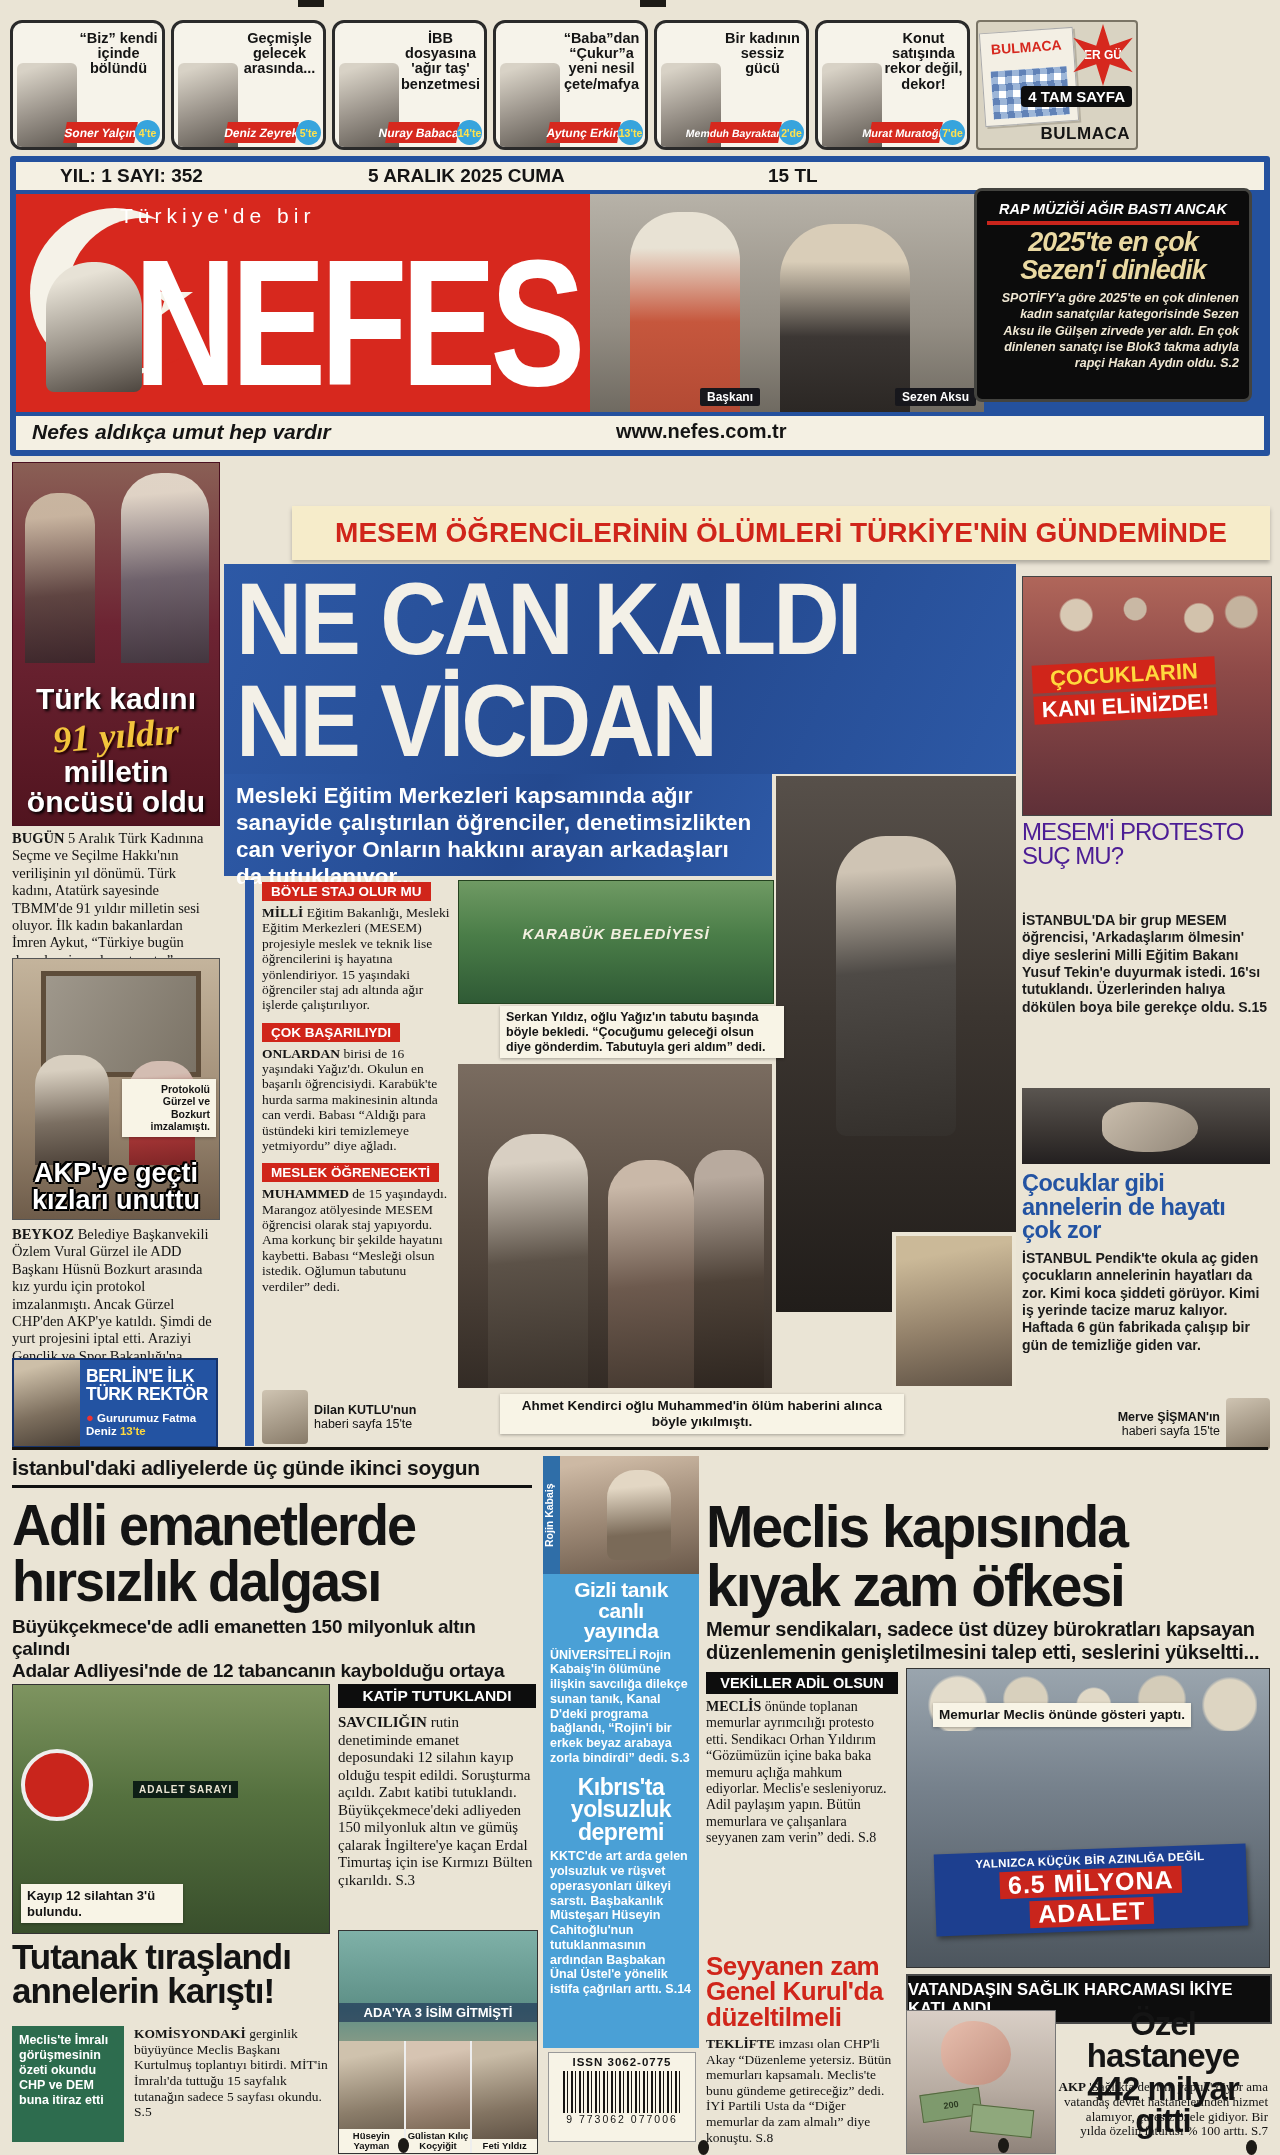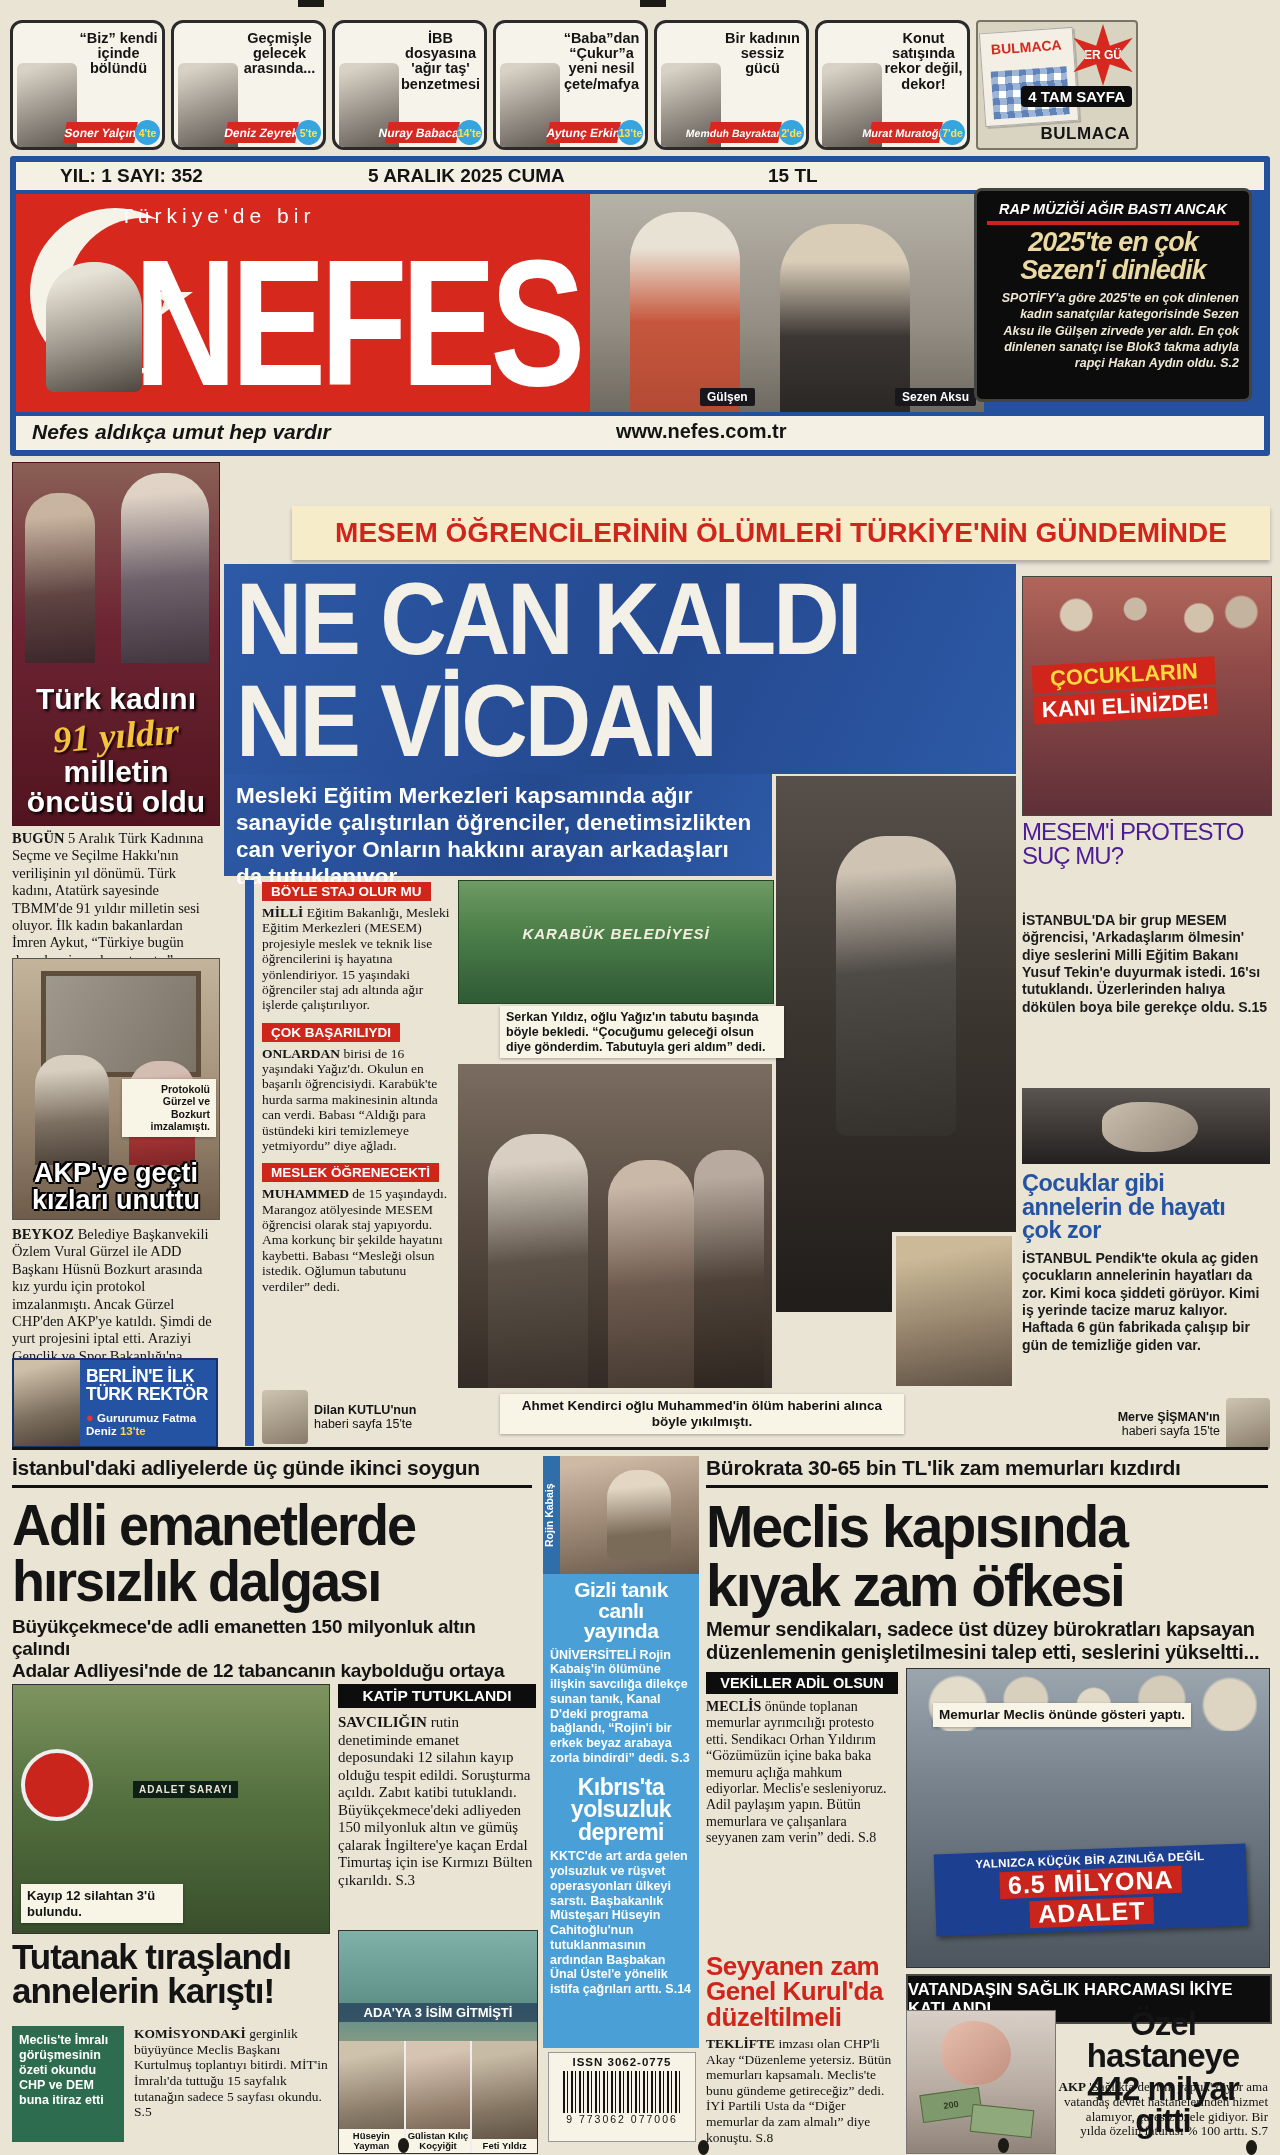--- a/index.html
+++ b/index.html
@@ -157,21 +157,21 @@
         <div class="abs" style="left:118px;top:58px;color:#f5f2e8;font-size:54px;">★</div>
       </div>
       <div class="abs" style="left:30px;top:68px;width:96px;height:130px;border-radius:46px 46px 8px 8px;background:linear-gradient(165deg,#e7e2d6 15%,#9b948a 60%,#4d463f 100%);"></div>
       <div class="abs" style="left:104px;top:10px;color:#fff;font-size:21px;letter-spacing:5px;">Türkiye'de bir</div>
       <div class="abs nefes" style="left:118px;top:40px;font-size:140px;">NEFES</div>
     </div>
 
     <div class="abs" style="left:580px;top:38px;width:394px;height:218px;background:linear-gradient(180deg,#b7b2a8 0%,#948e84 60%,#6f6a61 100%);">
       <div class="abs" style="left:40px;top:18px;width:110px;height:200px;border-radius:48px 48px 0 0;background:linear-gradient(180deg,#e8e2d4 18%,#c6573d 55%,#b34a34 100%);"></div>
       <div class="abs" style="left:190px;top:30px;width:130px;height:188px;border-radius:54px 54px 0 0;background:linear-gradient(180deg,#d9cdb8 20%,#3c3734 60%,#2b2724 100%);"></div>
-      <span class="mlabel abs" style="left:110px;bottom:6px;">Gülşen</span>
+      <span class="mlabel abs" style="left:110px;bottom:6px;">Başkanı</span>
       <span class="mlabel abs" style="right:8px;bottom:6px;">Sezen Aksu</span>
     </div>
 
     <div class="abs musicbox" style="left:964px;top:32px;width:278px;height:214px;padding:8px 10px;box-sizing:border-box;">
       <div class="mk">RAP MÜZİĞİ AĞIR BASTI ANCAK</div>
       <div class="mh">2025'te en çok</div>
       <div class="mh" style="margin-top:0;">Sezen'i dinledik</div>
       <div class="mb">SPOTİFY'a göre 2025'te en çok dinlenen kadın sanatçılar kategorisinde Sezen Aksu ile Gülşen zirvede yer aldı. En çok dinlenen sanatçı ise Blok3 takma adıyla rapçi Hakan Aydın oldu. S.2</div>
     </div>
 
@@ -339,21 +339,20 @@
       <div>depremi</div>
     </div>
     <p class="bcb" style="margin:6px 0 0;"><b class="lead">KKTC'de</b> <span>art arda gelen yolsuzluk ve rüşvet operasyonları ülkeyi sarstı. Başbakanlık Müsteşarı Hüseyin Cahitoğlu'nun tutuklanmasının ardından Başbakan Ünal Üstel'e yönelik istifa çağrıları arttı. S.14</span></p>
   </div>
   <div class="abs" style="left:548px;top:2052px;width:146px;height:88px;background:#f7f3e6;border:1px solid #999;text-align:center;">
     <div style="font-weight:bold;font-size:11.5px;margin-top:3px;letter-spacing:1px;">ISSN 3062-0775</div>
     <div style="margin:3px auto 0;width:118px;height:42px;background:repeating-linear-gradient(90deg,#151311 0 2px,#f7f3e6 2px 4px,#151311 4px 5px,#f7f3e6 5px 8px);"></div>
     <div style="font-size:10.5px;letter-spacing:2px;">9 773062 077006</div>
   </div>
 
-  <div class="abs strap" style="left:706px;top:1456px;width:562px;">Bürokrata 30-65 bin TL'lik zam memurları kızdırdı</div>
   <div class="abs" style="left:706px;top:1498px;">
     <div class="bigblack" style="font-size:57px;">Meclis kapısında</div>
     <div class="bigblack" style="font-size:57px;margin-top:4px;">kıyak zam öfkesi</div>
   </div>
   <div class="abs deck" style="left:706px;top:1618px;width:562px;font-size:20px;">Memur sendikaları, sadece üst düzey bürokratları kapsayan düzenlemenin genişletilmesini talep etti, seslerini yükseltti...</div>
 
   <div class="abs" style="left:706px;top:1672px;width:192px;">
     <div class="blabel" style="font-size:14.5px;">VEKİLLER ADİL OLSUN</div>
     <p class="serif" style="margin:5px 0 0;font-size:14px;line-height:1.17;"><b class="lead">MECLİS</b> <span>önünde toplanan memurlar ayrımcılığı protesto etti. Sendikacı Orhan Yıldırım “Gözümüzün içine baka baka memuru açlığa mahkum ediyorlar. Meclis'e sesleniyoruz. Adil paylaşım yapın. Bütün memurlara ve çalışanlara seyyanen zam verin” dedi. S.8</span></p>
   </div>

